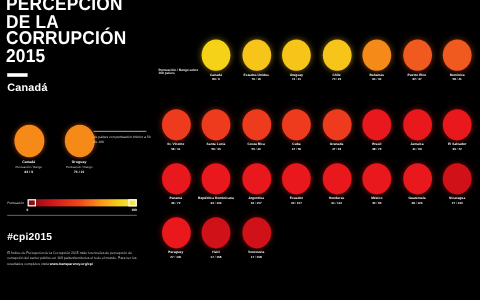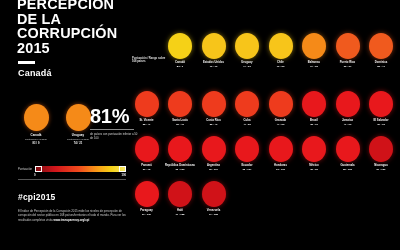--- a/index.html
+++ b/index.html
@@ -6,21 +6,21 @@
   body{
     width:400px;height:250px;overflow:hidden;
     background:#000;
     font-family:"Liberation Sans",sans-serif;
     color:#fff;
     position:relative;
   }
   #root{position:relative;width:400px;height:250px;}
 
   
-  .left{position:absolute;left:12px;top:0;width:128px;height:250px;}
+  .left{position:absolute;left:0;top:0;width:128px;height:250px;}
 
   .title{
     position:absolute;left:5px;top:-3px;width:122px;
     font-family:"Liberation Sans Narrow","Liberation Sans",sans-serif;
     font-weight:bold;
     font-size:15.5px;
     line-height:14.5px;
     letter-spacing:0.2px;
     text-transform:uppercase;
     color:#fff;
@@ -143,21 +143,20 @@
       </div>
 
       <div class="sum-item b">
         <div class="sum-dot" style="background:#F58A18;"></div>
         <div class="sum-name">Uruguay</div>
         <div class="sum-sub">Puntuación / Rango</div>
         <div class="sum-score">74 / 21</div>
       </div>
 
       <div class="stat">
-        <div class="stat-num">81%</div>
         <div class="stat-rule"></div>
         <div class="stat-txt">de países con puntuación inferior a 50 de 100</div>
       </div>
     </div>
 
     <div class="legend">
       <div class="legend-row">
         <span class="legend-label">Puntuación</span>
         <span class="legend-bar">
           <span class="legend-cap l"></span>

